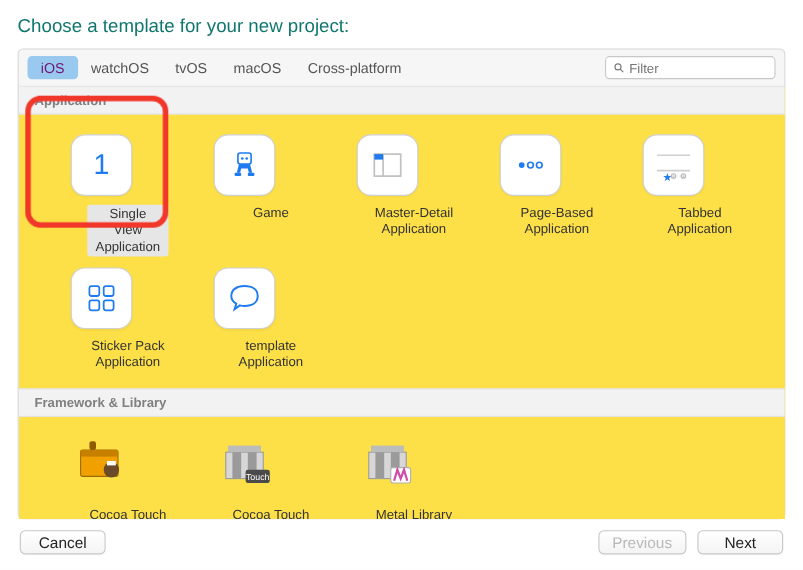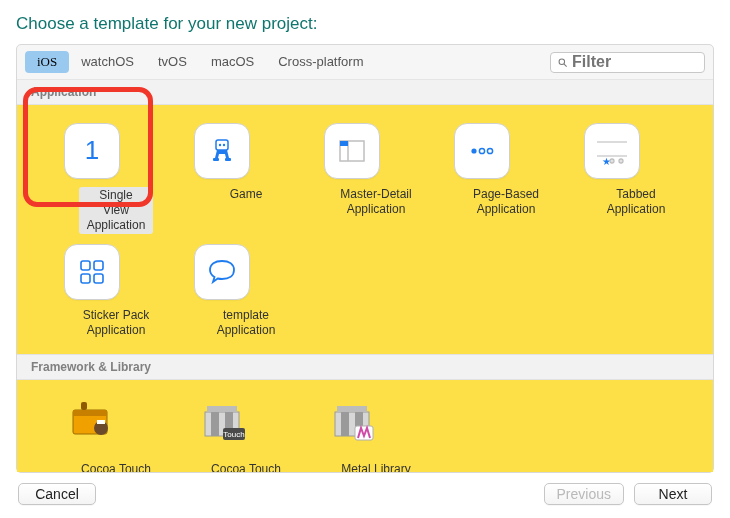--- a/index.html
+++ b/index.html
@@ -37,41 +37,40 @@
   }
   .tab {
     font-size: 13px;
     color: #555;
     padding: 3px 12px;
     border-radius: 4px;
     cursor: default;
   }
   .tab.selected {
     background: #9ac9f0;
-    color: #000000;
-    font-family: Liberation Serif, serif;
+    color: #701a75;
   }
   .spacer { flex: 1; }
   .filter-wrap {
     display: flex;
     align-items: center;
     width: 155px;
     height: 21px;
     background: #fff;
     border: 1px solid #c8c8c8;
     border-radius: 4px;
     padding: 0 6px;
     gap: 4px;
   }
   .filter-wrap .icon {
     width: 11px; height: 11px; color: #7a7a7a;
   }
   .filter-wrap input {
     border: none; outline: none; background: transparent;
-    font-size: 16px; color: #ec4899; width: 100%; font-weight: bold;
+    font-size: 12px; color: #ec4899; width: 100%;
   }
   .scroll-area {
     height: 392px;
     overflow: auto;
     background: #fde047;
   }
   .section-header {
     background: #f2f2f2;
     border-top: 1px solid #e2e2e2;
     border-bottom: 1px solid #e2e2e2;

